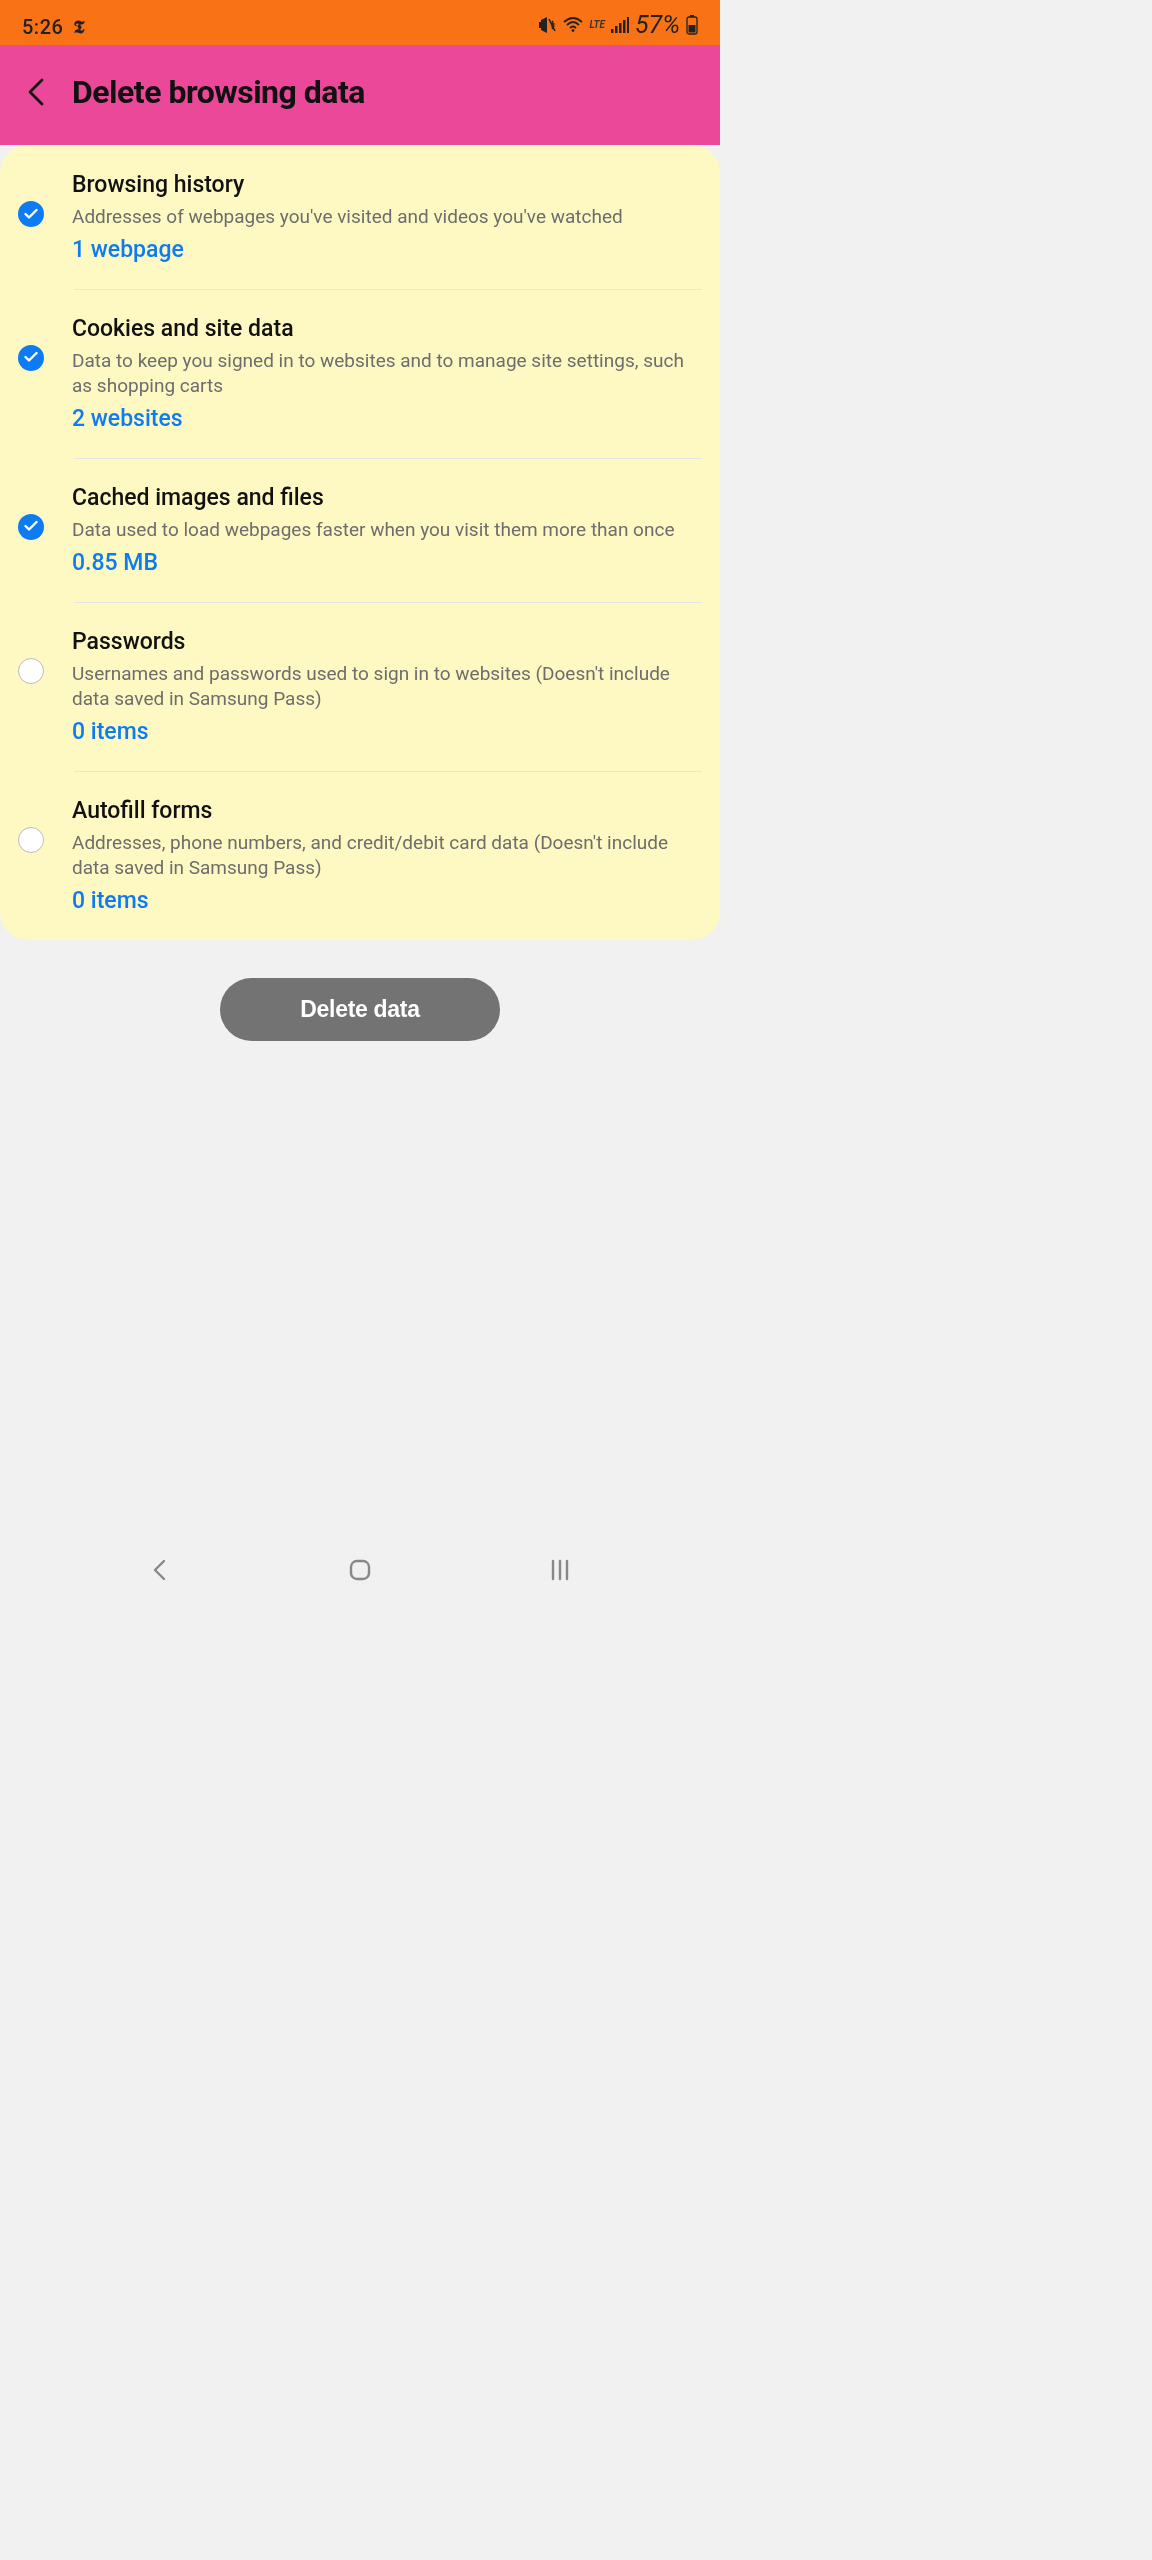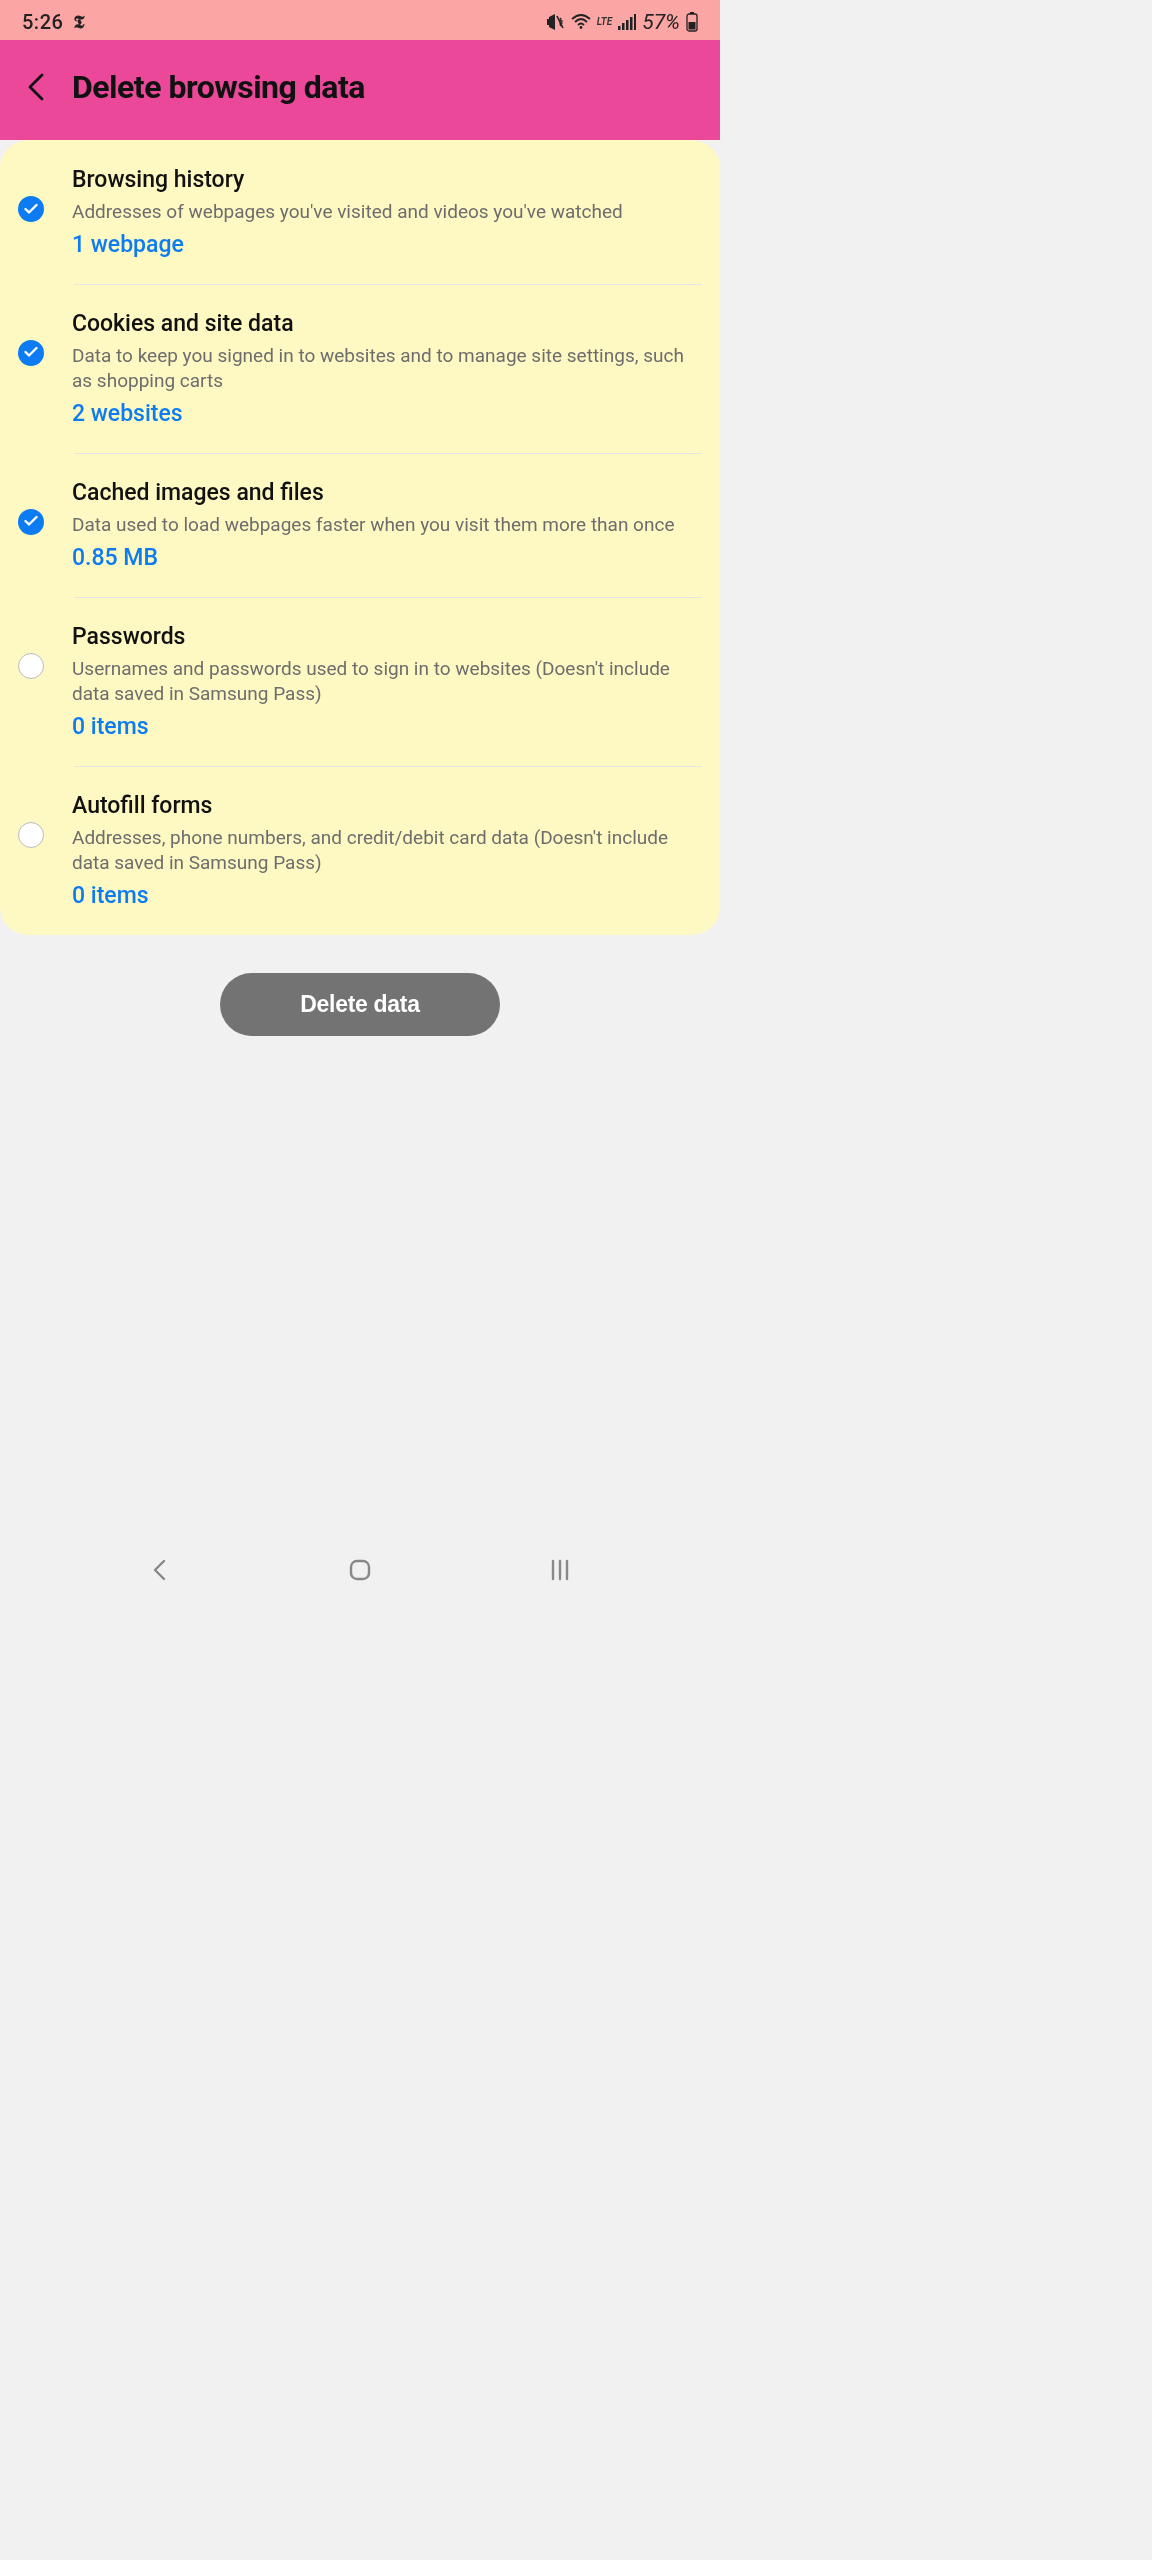--- a/index.html
+++ b/index.html
@@ -15,27 +15,27 @@
     }
 
     
     .status-bar {
       display: flex;
       justify-content: space-between;
       align-items: flex-end;
       padding: 10px 22px 6px 22px;
       font-size: 19px;
       color: #222;
-      background: #fca5a5;
+      background: #f97316;
     }
     .status-left { display: flex; align-items: center; gap: 10px; }
     .status-right { display: flex; align-items: center; gap: 6px; font-style: italic; }
     .status-time { font-weight: 500; letter-spacing: 0.5px; font-size: 20px; }
     .status-appicon { font-family: Georgia, serif; font-weight: bold; font-size: 18px; }
-    .status-battery { font-size: 21px; }
+    .status-battery { font-size: 25px; }
     .status-icon-svg { display: inline-flex; }
 
     
     .header {
       display: flex;
       align-items: center;
       padding: 28px 22px 34px 26px;
       background: #ec4899;
       gap: 24px;
     }

